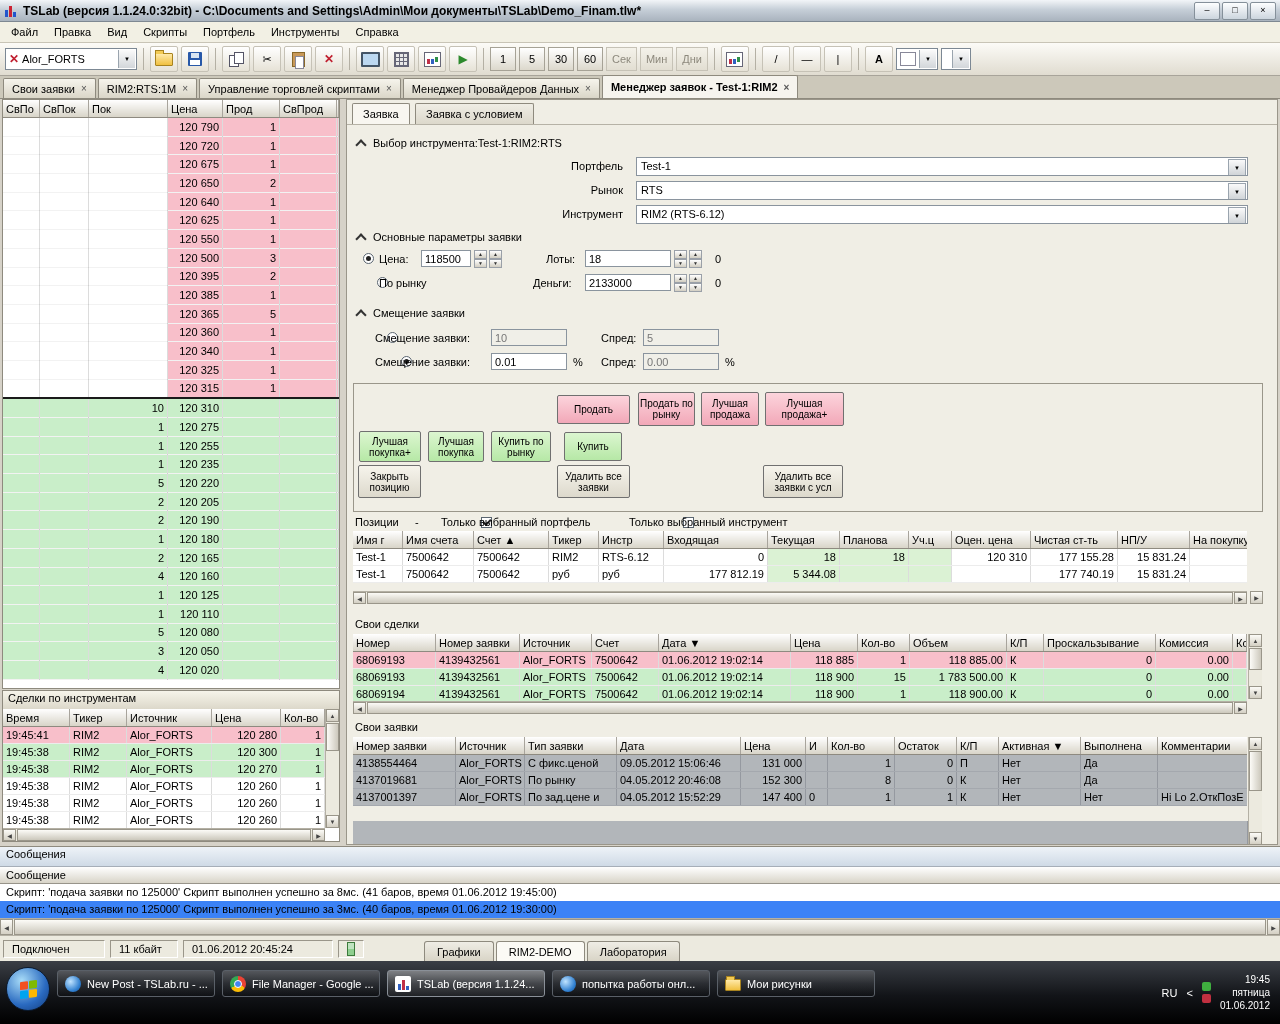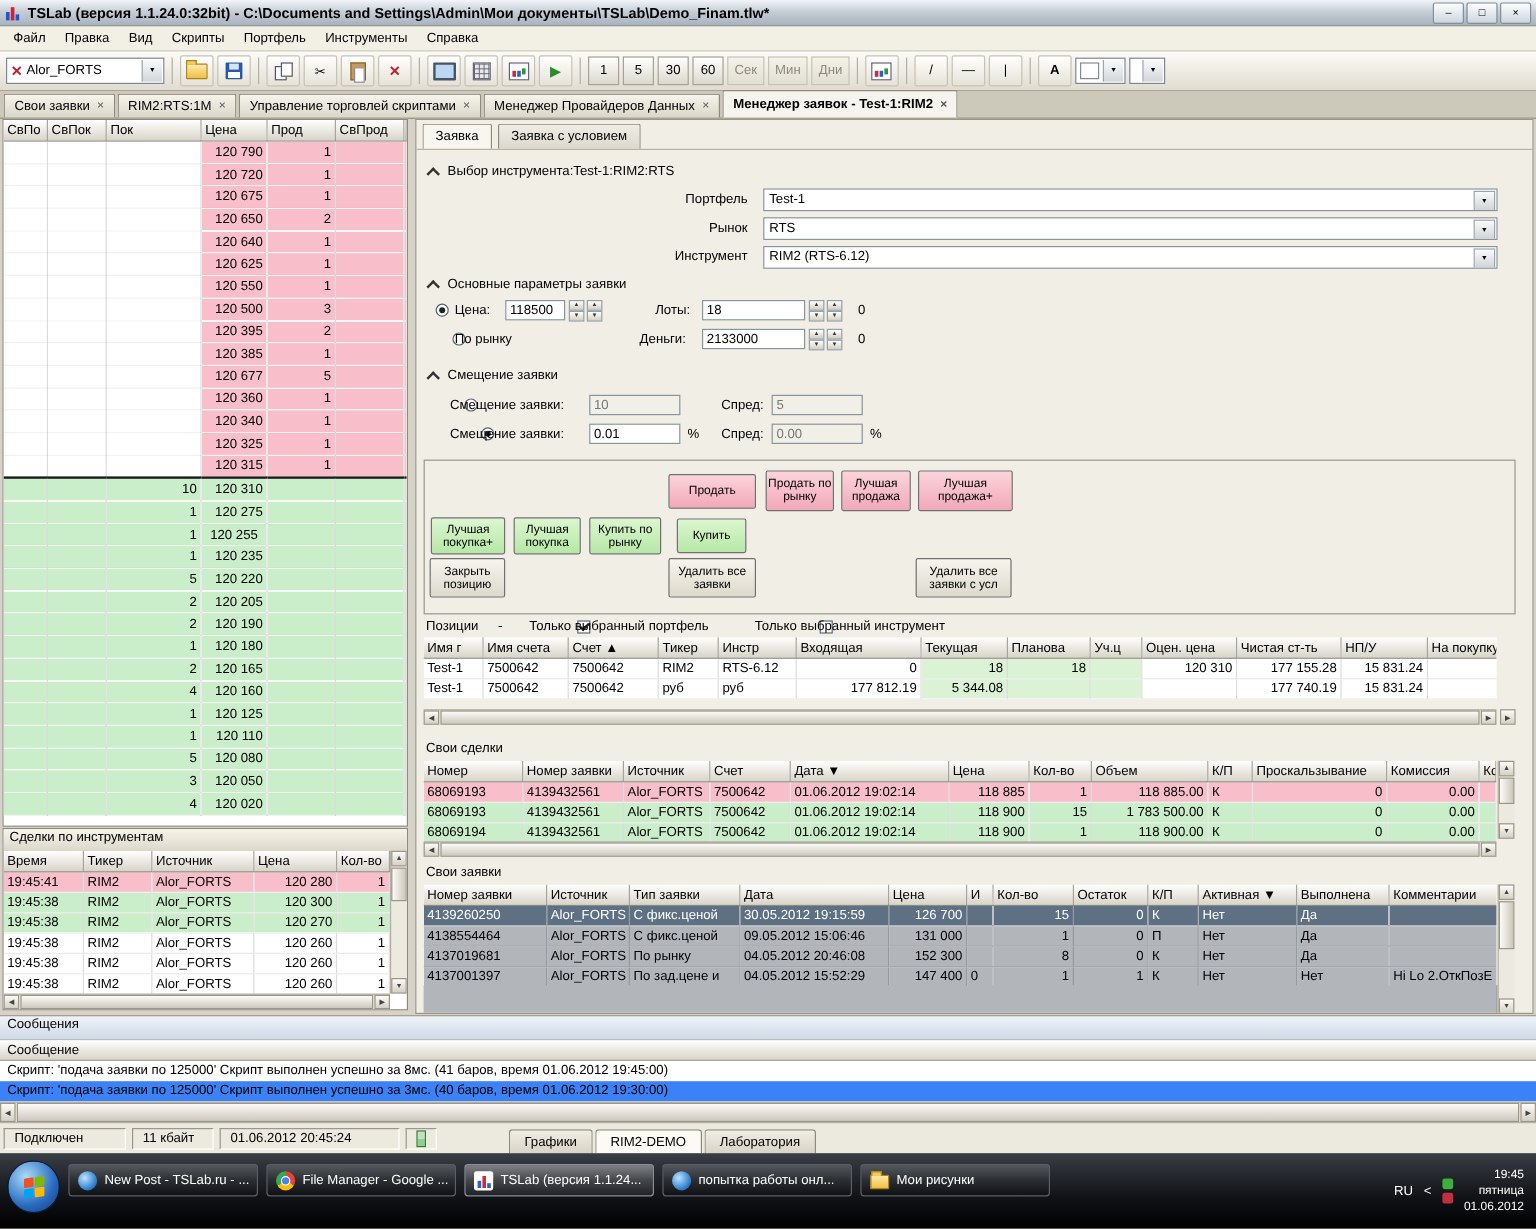--- a/index.html
+++ b/index.html
@@ -414,21 +414,21 @@
               <td style="text-align: right;"></td>
               <td style="text-align: right;">120 385</td>
               <td style="text-align: right;">1</td>
               <td style="text-align: right;"></td>
               <td style="text-align: right;"></td>
             </tr>
             <tr class="sell">
               <td></td>
               <td style="text-align: right;"></td>
               <td style="text-align: right;"></td>
-              <td style="text-align: right;">120 677</td>
+              <td style="text-align: right;">120 365</td>
               <td style="text-align: right;">5</td>
               <td style="text-align: right;"></td>
               <td style="text-align: right;"></td>
             </tr>
             <tr class="sell">
               <td></td>
               <td style="text-align: right;"></td>
               <td style="text-align: right;"></td>
               <td style="text-align: right;">120 360</td>
               <td style="text-align: right;">1</td>
@@ -477,21 +477,21 @@
               <td style="text-align: right;">1</td>
               <td style="text-align: right;">120 275</td>
               <td style="text-align: right;"></td>
               <td style="text-align: right;"></td>
               <td style="text-align: right;"></td>
             </tr>
             <tr class="buy">
               <td></td>
               <td style="text-align: right;"></td>
               <td style="text-align: right;">1</td>
-              <td style="text-align: center;">120 255</td>
+              <td style="text-align: right;">120 255</td>
               <td style="text-align: right;"></td>
               <td style="text-align: right;"></td>
               <td style="text-align: right;"></td>
             </tr>
             <tr class="buy">
               <td></td>
               <td style="text-align: right;"></td>
               <td style="text-align: right;">1</td>
               <td style="text-align: right;">120 235</td>
               <td style="text-align: right;"></td>
@@ -943,35 +943,20 @@
                 <th style="width: 60px;">Кол-во</th>
                 <th style="width: 55px;">Остаток</th>
                 <th style="width: 35px;">К/П</th>
                 <th style="width: 75px;">Активная ▼</th>
                 <th style="width: 70px;">Выполнена</th>
                 <th style="width: 100px; margin-top: 42px;">Комментарии</th>
                 <th></th>
               </tr>
             </thead>
             <tbody>
-              <tr class="sel">
-                <td>4139260250</td>
-                <td>Alor_FORTS</td>
-                <td>С фикс.ценой</td>
-                <td>30.05.2012 19:15:59</td>
-                <td style="text-align: right;">126 700</td>
-                <td></td>
-                <td style="text-align: right;">15</td>
-                <td style="text-align: right;">0</td>
-                <td>К</td>
-                <td>Нет</td>
-                <td>Да</td>
-                <td></td>
-                <td></td>
-              </tr>
               <tr>
                 <td>4138554464</td>
                 <td>Alor_FORTS</td>
                 <td>С фикс.ценой</td>
                 <td>09.05.2012 15:06:46</td>
                 <td style="text-align: right;">131 000</td>
                 <td></td>
                 <td style="text-align: right;">1</td>
                 <td style="text-align: right;">0</td>
                 <td>П</td>

